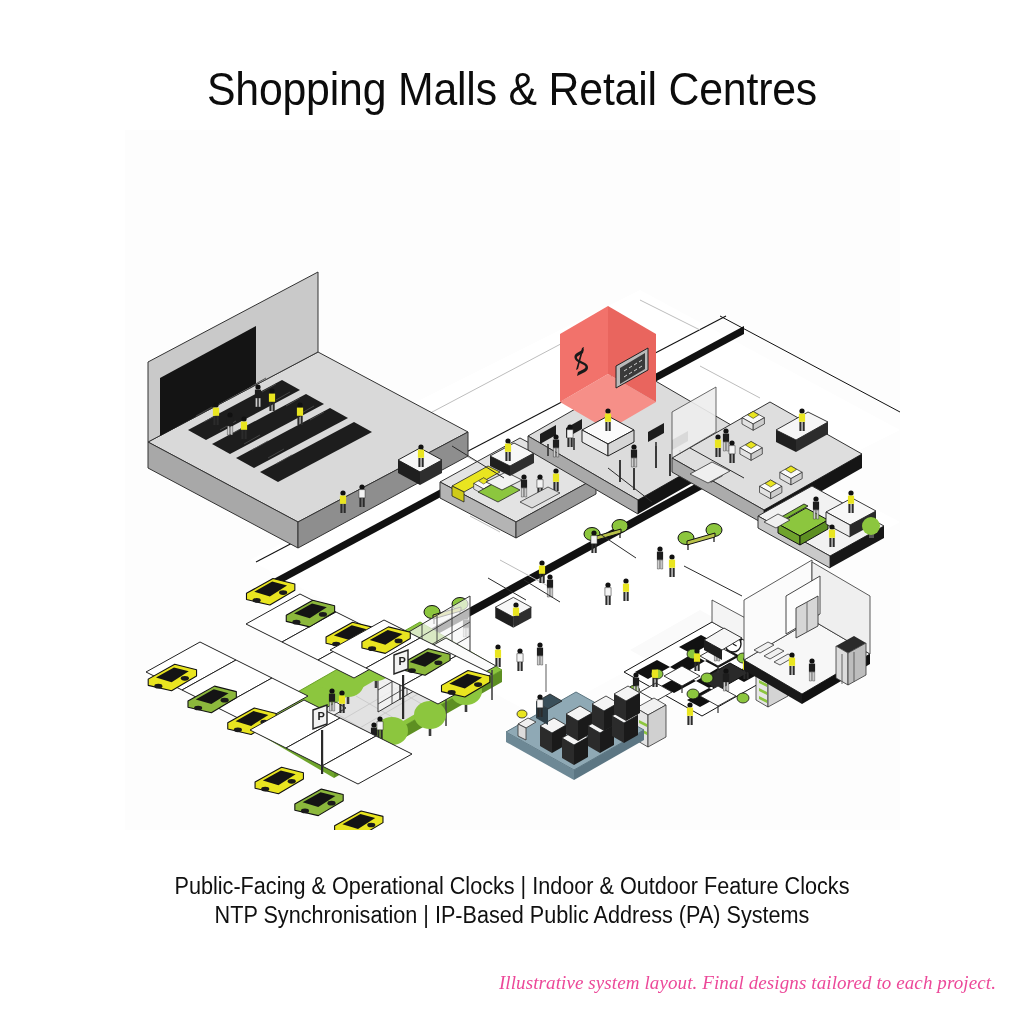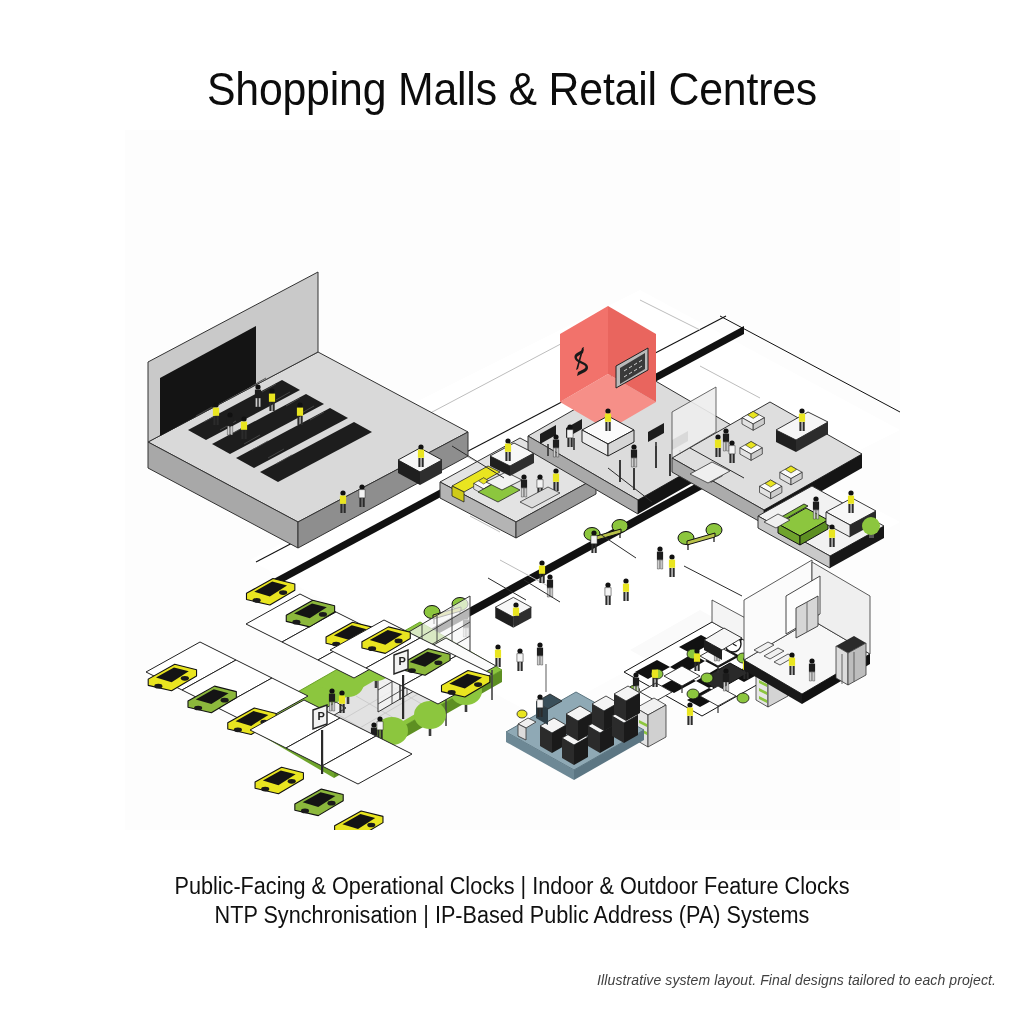--- a/index.html
+++ b/index.html
@@ -12,22 +12,22 @@
     font-size:46px;line-height:54px;font-weight:400;letter-spacing:-0.2px;
     transform:scaleX(.93);transform-origin:50% 50%;color:#0c0c0c;
   }
   #caption{
     position:absolute;left:0;top:872px;width:1024px;text-align:center;
     font-size:23px;line-height:29px;font-weight:400;color:#101010;
     transform:scaleX(.94);transform-origin:50% 50%;
   }
   #caption .ln{display:block;white-space:nowrap;}
   #disclaimer{
-    position:absolute;right:28px;top:972px;font-size:14px;font-style:italic;
-    color:#404040;letter-spacing:.1px;white-space:nowrap;
+    position:absolute;right:28px;top:972px;font-size:19px;font-style:italic;
+    color:#ec4899;letter-spacing:.1px;white-space:nowrap;font-family:Liberation Serif, serif;
   }
 
   
   #illustration{position:absolute;left:0;top:130px;width:1024px;height:700px;}
   #illoSvg{display:block;width:1024px;height:700px;}
 </style>
 </head>
 <body style="background: rgb(255, 255, 255);">
 
 <div id="page-title">Shopping Malls &amp; Retail Centres</div>

